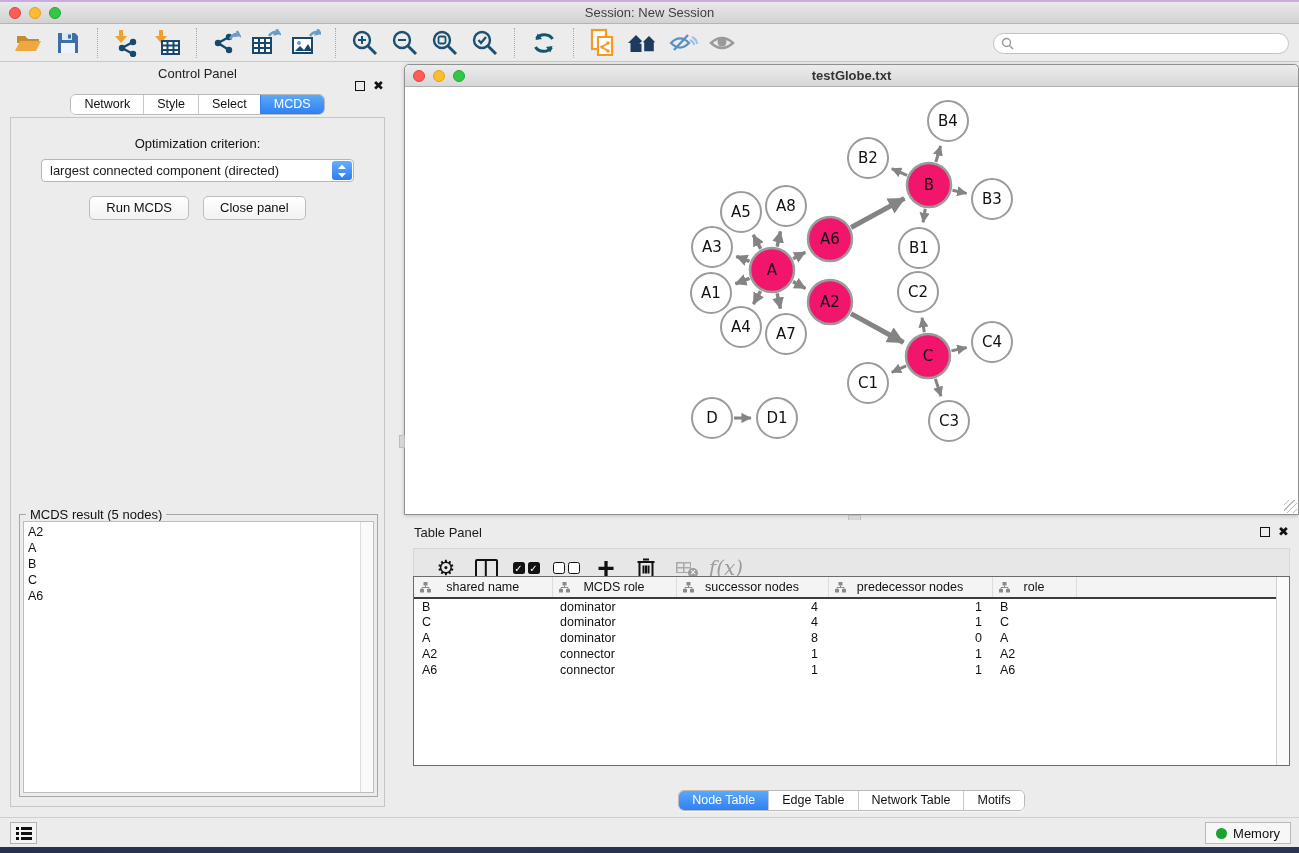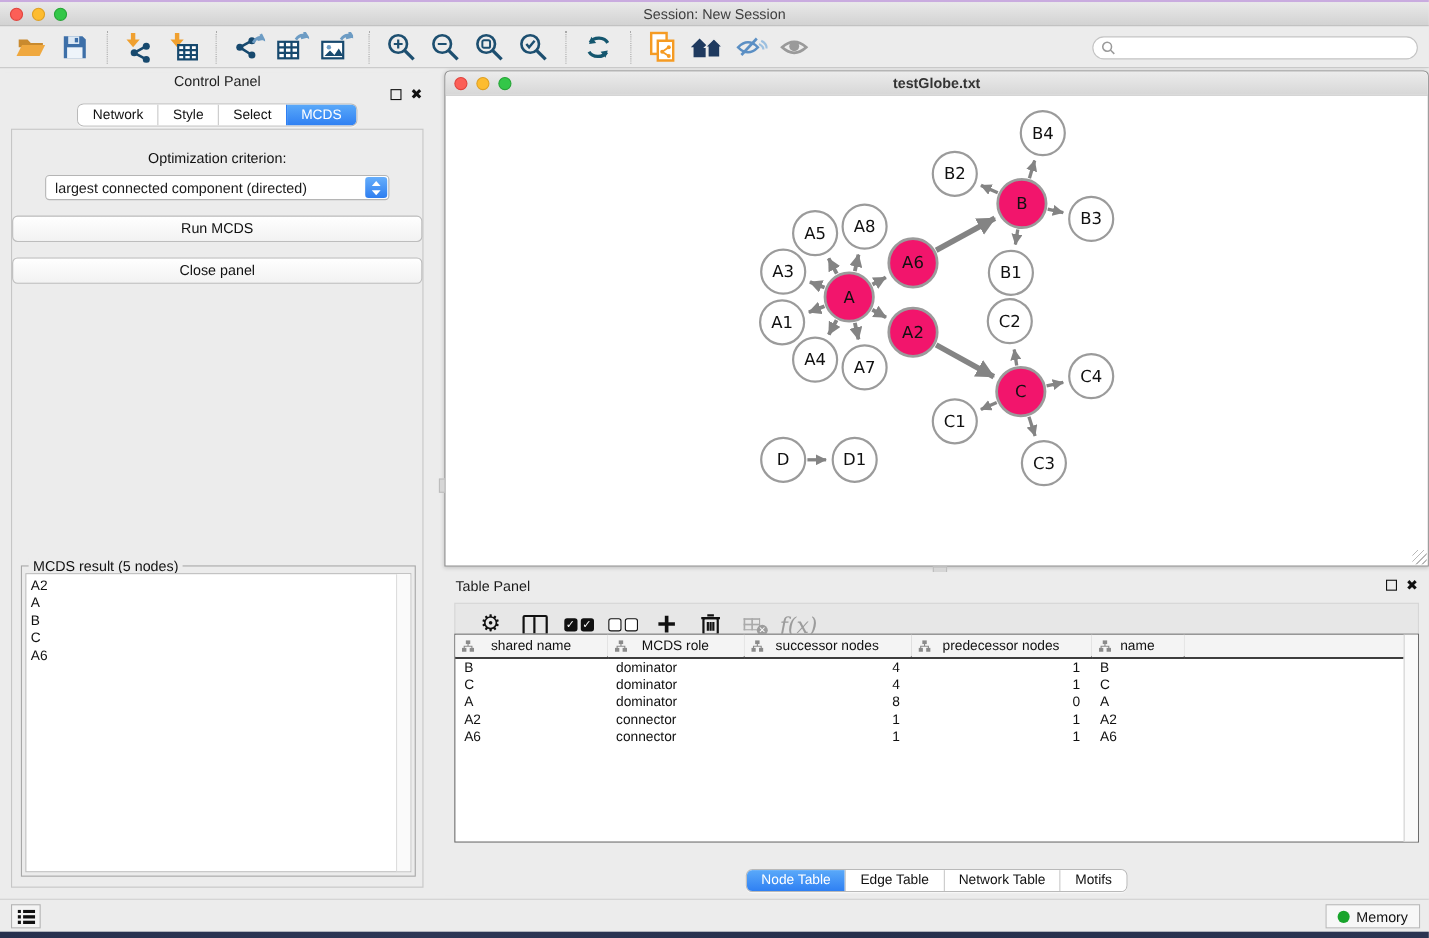--- a/index.html
+++ b/index.html
@@ -46,21 +46,21 @@
   .seg-item.active { background:linear-gradient(#5aa9f9,#2f80f3); color:#fff; border-left-color:#2f80f3; }
   .cp-tabs-row { text-align:center; margin-top:4px; }
   .cp-body { position:absolute; left:5px; top:51px; width:375px; height:690px;
     border:1px solid #c6c6c6; background:#ececec; }
   .opt-label { text-align:center; margin-top:18px; font-size:13px; color:#111; }
   .dropdown { position:relative; margin:8px auto 0; width:313px; height:23px; background:#fff;
     border:1px solid #b5b5b5; border-radius:4px; display:flex; align-items:center; padding-left:8px; font-size:13px; }
   .dd-spinner { position:absolute; right:1px; top:1px; width:20px; height:19px; border-radius:3px;
     background:linear-gradient(#66aefb,#2e7ef0); display:flex; flex-direction:column; align-items:center; justify-content:center; }
   .dd-spinner svg { display:block; }
-  .btn-row { display:flex; justify-content:center; gap:14px; margin-top:14px;flex-direction:column; }
+  .btn-row { display:flex; justify-content:center; gap:14px; margin-top:14px; }
   .push-btn { background:linear-gradient(#ffffff,#f2f2f2); border:1px solid #bdbdbd; border-radius:5px;
     padding:3px 16px 4px; font-size:13px; color:#111; }
   .fieldset { position:absolute; left:8px; top:396px; width:359px; height:283px; border:1px solid #a7a7a7; }
   .legend { position:absolute; left:6px; top:-8px; background:#ececec; padding:0 4px; font-size:13px; color:#111; }
   .listbox { position:absolute; left:3px; top:6px; right:3px; bottom:3px; background:#fff; border:1px solid #bdbdbd; }
   .listbox .items { position:absolute; left:0; top:0; right:13px; bottom:0; padding:2px 4px; }
   .list-item { font-size:12.5px; line-height:16px; color:#111; }
   .v-scroll { position:absolute; right:0; top:0; bottom:0; width:13px; background:#fafafa; border-left:1px solid #ddd; }
 
   
@@ -543,21 +543,21 @@
               </span><span>predecessor nodes</span></th>
             <th><span class="hdr-ico">
                 <svg width="11" height="11" viewBox="0 0 11 11">
                   <g fill="#8a8a8a">
                     <rect x="3.5" y="0" width="4" height="3.5"></rect>
                     <rect x="0" y="7" width="4" height="3.5"></rect>
                     <rect x="7" y="7" width="4" height="3.5"></rect>
                   </g>
                   <path d="M5.5 3.5 v2 M2 7 v-1.5 h7 V7" stroke="#8a8a8a" fill="none"></path>
                 </svg>
-              </span><span>name</span></th>
+              </span><span>role</span></th>
             <th style="border-right: none;"></th>
           </tr>
         </thead>
         <tbody>
           <tr>
             <td>B</td>
             <td>dominator</td>
             <td class="num">4</td>
             <td class="num">1</td>
             <td>B</td>

